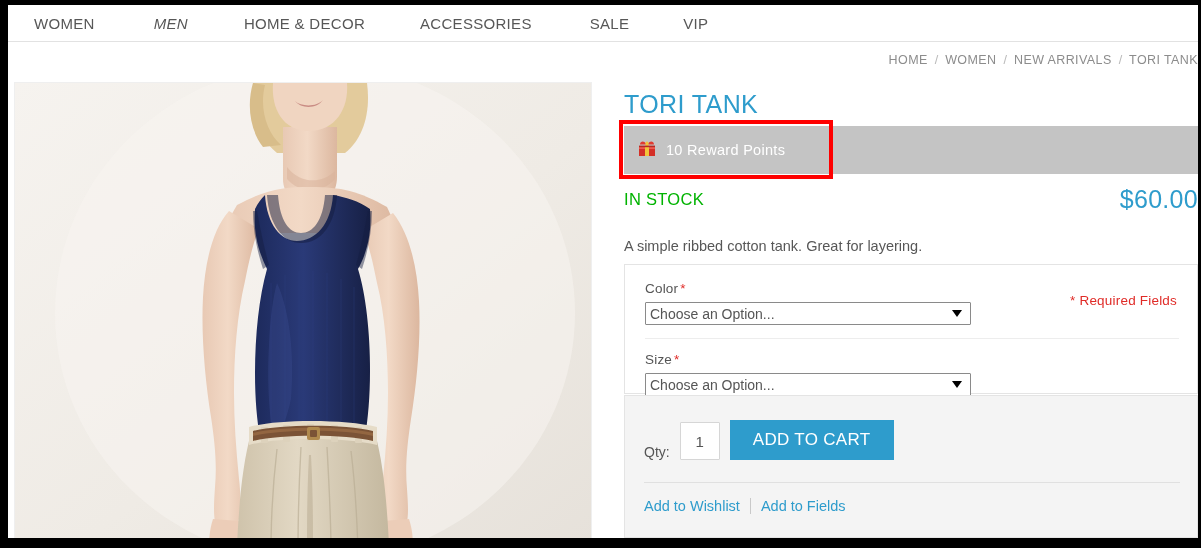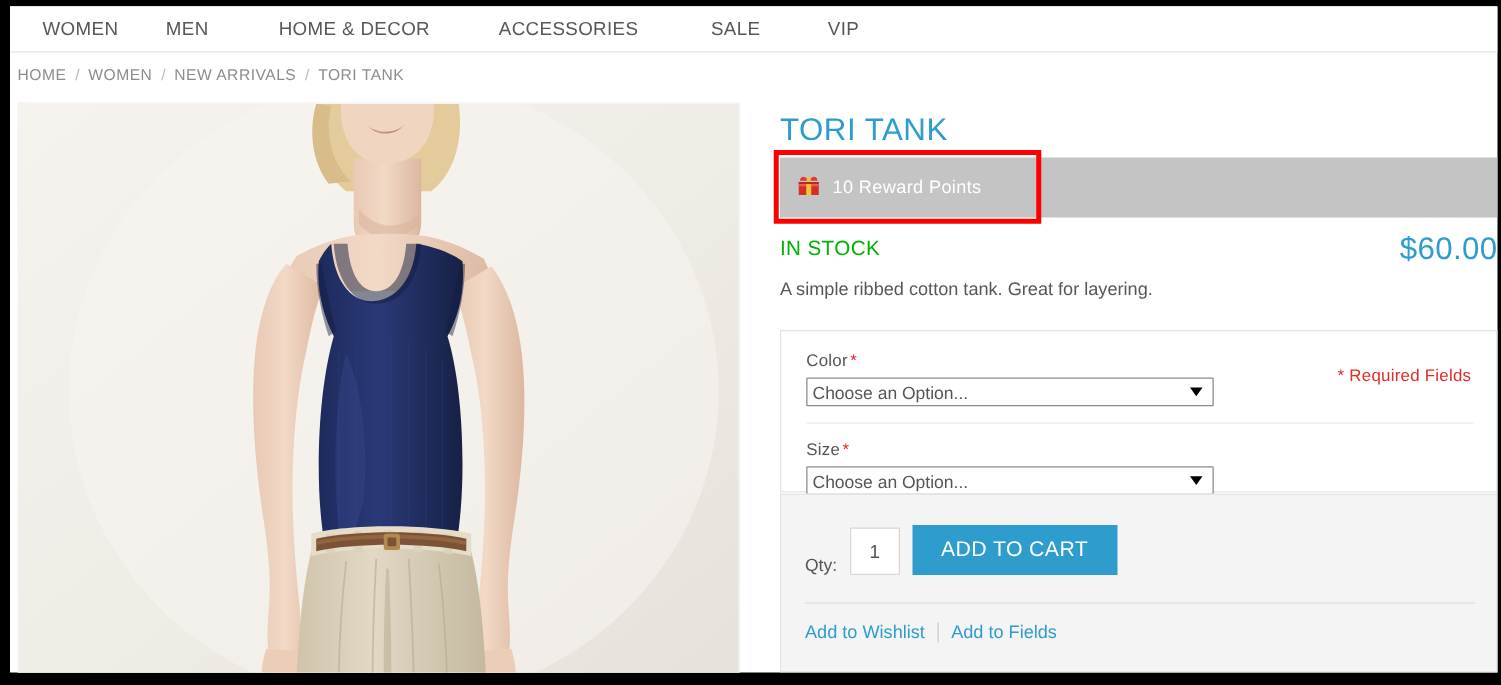--- a/index.html
+++ b/index.html
@@ -43,35 +43,36 @@
   .nav-link {
     display: block;
     color: #575757;
     font-size: 15px;
     letter-spacing: 0.3px;
     text-decoration: none;
     cursor: pointer;
     white-space: nowrap;
   }
   .nav-0  { margin-left: 0px; }
-  .nav-1  { margin-left: 38px; }
+  .nav-1  { margin-left: 59px; font-style: italic; }
   .nav-2  { margin-left: 55px; }
   .nav-3  { margin-left: 56px; }
   .nav-4  { margin-left: 58px; }
   .nav-5  { margin-left: 54px; }
 
   
   #breadcrumb {
     position: absolute;
     left: 0; top: 37px;
     width: 1190px;
     height: 36px;
     display: flex;
     align-items: center;
     padding-left: 6px;
+    justify-content: flex-end;
   }
   .crumb {
     color: #8c8c8c;
     font-size: 12.5px;
     letter-spacing: 0.4px;
     text-decoration: none;
     cursor: pointer;
     white-space: nowrap;
   }
   .crumb.current { cursor: default; }
@@ -193,21 +194,21 @@
     right: 0; top: -3px;
     color: #2e9ccc;
     font-size: 25px;
     letter-spacing: 0.3px;
     white-space: nowrap;
     text-align: center;
   }
 
   #short-desc {
     position: absolute;
-    left: 8px; top: 143px;
+    left: 8px; top: 157px;
     width: 574px;
     color: #575757;
     font-size: 14.5px;
     line-height: 22px;
   }
 
   
   #options-box {
     position: absolute;
     left: 8px; top: 186px;

